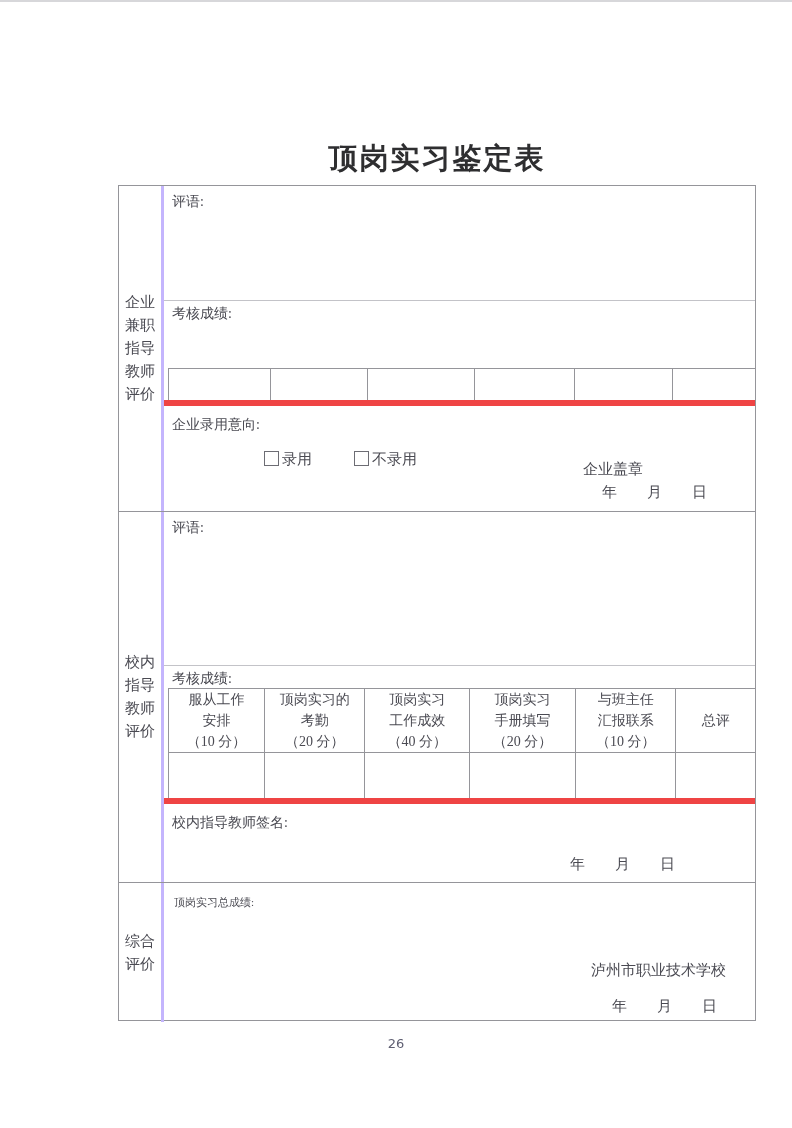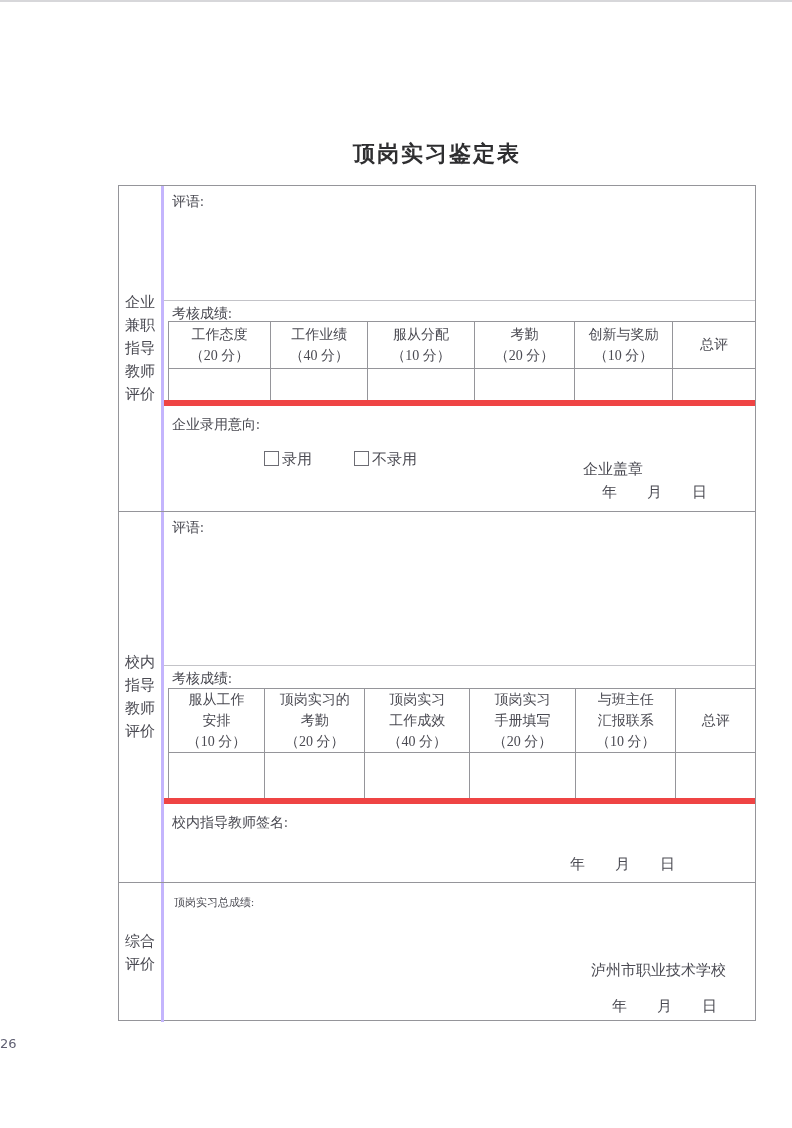--- a/index.html
+++ b/index.html
@@ -14,21 +14,21 @@
     overflow: hidden;
   }
   .top-edge {
     position: absolute; top: 0; left: 0; width: 100%; height: 2px;
     background: #d7d7da;
   }
   .doc-title {
     position: absolute; top: 139px; left: 118px; width: 638px;
     text-align: center;
     font-family: "DejaVu Sans", "Liberation Sans", sans-serif;
-    font-weight: 700; font-size: 22px; color: #2e2e30;
+    font-weight: 700; font-size: 29px; color: #2e2e30;
     letter-spacing: 2px;
   }
   .form {
     position: absolute; left: 118px; top: 185px; width: 638px; height: 836px;
     border: 1px solid #95959a;
   }
   .section { display: flex; width: 100%; }
   .section.s1 { height: 326px; border-bottom: 1px solid #95959a; }
   .section.s2 { height: 371px; border-bottom: 1px solid #95959a; }
   .section.s3 { height: 139px; }
@@ -79,21 +79,21 @@
   }
   .stamp { position: absolute; top: 54px; right: 112px; font-size: 15px; margin-left: 20px; }
   .dateline { position: absolute; font-size: 15px; white-space: pre; }
   .dateline.d1 { top: 77px; right: 48px; }
   .dateline.d2 { bottom: 8px; right: 80px; }
   .dateline.d3 { top: 114px; right: 38px; }
   .school { position: absolute; top: 78px; right: 29px; font-size: 15px; }
   .total-label { position: absolute; top: 12px; left: 10px; font-size: 11px; }
   .page-num {
     position: absolute; top: 1036px; left: 0; width: 100%;
-    font-size: 13px; color: #5f5f72;
+    text-align: center; font-size: 13px; color: #5f5f72;
     font-family: "DejaVu Sans", sans-serif;
   }
 </style>
 </head>
 <body>
 
 <div class="top-edge"></div>
 
 <h1 class="doc-title">顶岗实习鉴定表</h1>
 
@@ -114,45 +114,20 @@
         <table class="score-table t1">
           <colgroup>
             <col style="width:17.4%">
               <col style="width:16.6%">
               <col style="width:18.1%">
             <col style="width:17.2%">
               <col style="width:16.6%">
               <col style="width:14.1%">
           </colgroup>
           <tbody>
-              <tr class="head">
-            <th>
-                  <div class="cname">工作态度</div>
-                  <div class="cscore">（20 分）</div>
-                </th>
-            <th>
-                  <div class="cname">工作业绩</div>
-                  <div class="cscore">（40 分）</div>
-                </th>
-            <th>
-                  <div class="cname">服从分配</div>
-                  <div class="cscore">（10 分）</div>
-                </th>
-            <th>
-                  <div class="cname">考勤</div>
-                  <div class="cscore">（20 分）</div>
-                </th>
-            <th>
-                  <div class="cname">创新与奖励</div>
-                  <div class="cscore">（10 分）</div>
-                </th>
-            <th>
-                  <div class="cname">总评</div>
-                </th>
-          </tr>
           <tr class="blank">
             <td></td>
             <td></td>
             <td></td>
             <td></td>
             <td></td>
             <td></td>
           </tr>
         </tbody>
           </table>

